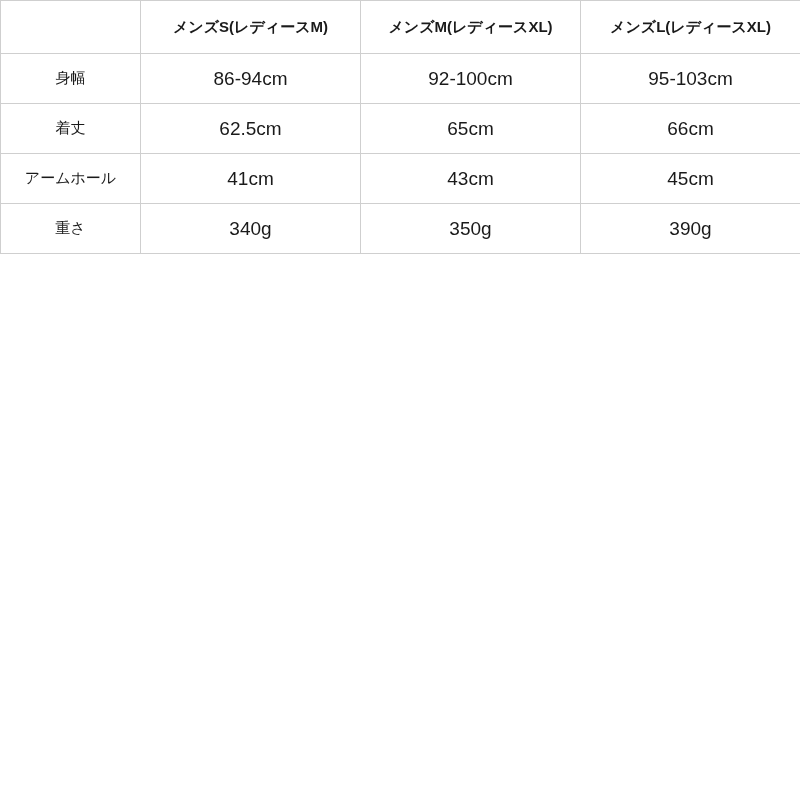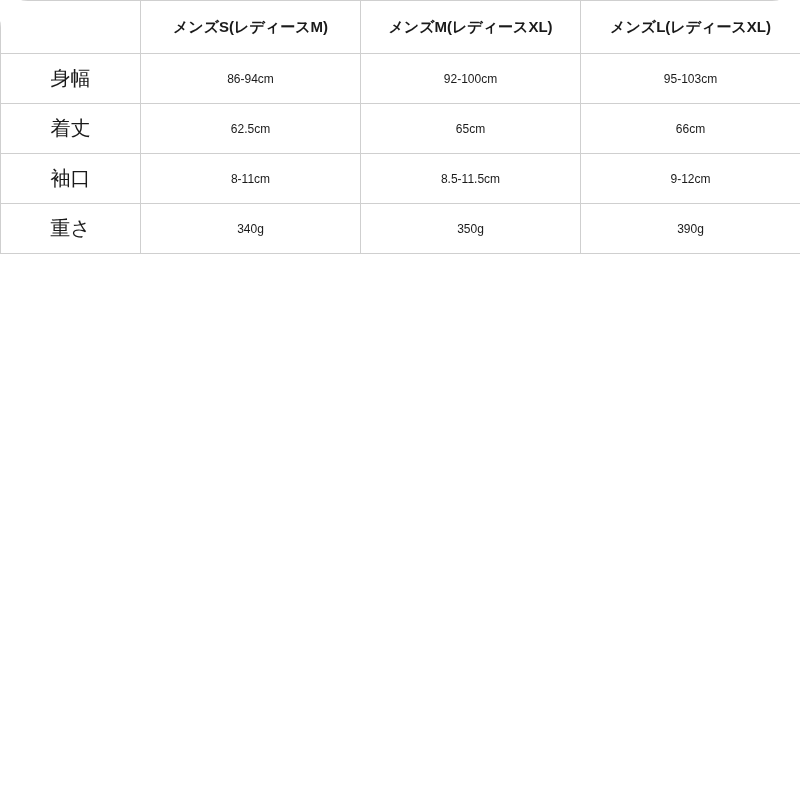--- a/index.html
+++ b/index.html
@@ -9,21 +9,20 @@
     height: 800px;
     background: #ffffff;
     font-family: "Liberation Sans", "DejaVu Sans", sans-serif;
   }
   #page {
     width: 800px;
     height: 800px;
     position: relative;
     background: #ffffff;
     overflow: hidden;
-    border-radius: 28px;
   }
   table.size-table {
     border-collapse: collapse;
     width: 800px;
     table-layout: fixed;
   }
   table.size-table col.label-col { width: 140px; }
   table.size-table col.val-col { width: 220px; }
   table.size-table th,
   table.size-table td {
@@ -40,24 +39,24 @@
     font-weight: bold;
     font-size: 15px;
     height: 52px;
   }
   table.size-table thead th.corner {
     border-top: 1px solid #cfcfcf;
     border-left: 1px solid #cfcfcf;
   }
   table.size-table tbody th.row-label {
     font-weight: normal;
-    font-size: 20px;
+    font-size: 15px;
   }
   table.size-table tbody td.value {
-    font-size: 12px;
+    font-size: 19px;
   }
   .blank-area {
     width: 800px;
     background: #ffffff;
   }
 </style>
 </head>
 <body>
 
 <div id="page">
@@ -84,24 +83,24 @@
         <td class="value">92-100cm</td>
         <td class="value">95-103cm</td>
       </tr>
       <tr>
         <th class="row-label">着丈</th>
         <td class="value">62.5cm</td>
         <td class="value">65cm</td>
         <td class="value">66cm</td>
       </tr>
       <tr>
-        <th class="row-label">袖口</th>
-        <td class="value">8-11cm</td>
-        <td class="value">8.5-11.5cm</td>
-        <td class="value">9-12cm</td>
+        <th class="row-label">アームホール</th>
+        <td class="value">41cm</td>
+        <td class="value">43cm</td>
+        <td class="value">45cm</td>
       </tr>
       <tr>
         <th class="row-label">重さ</th>
         <td class="value">340g</td>
         <td class="value">350g</td>
         <td class="value">390g</td>
       </tr>
     </tbody>
   </table>
 

